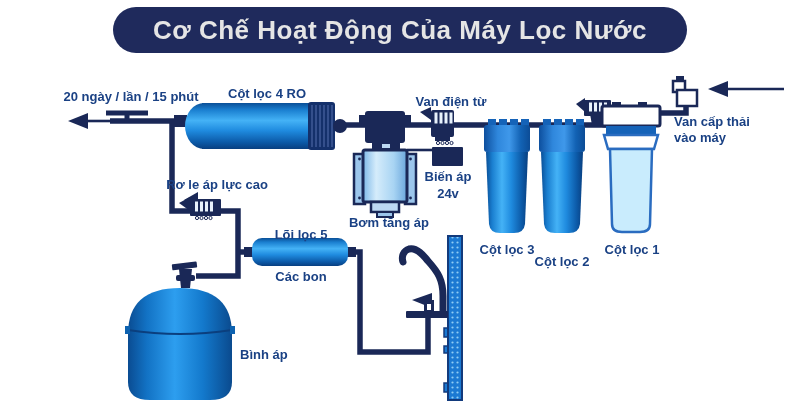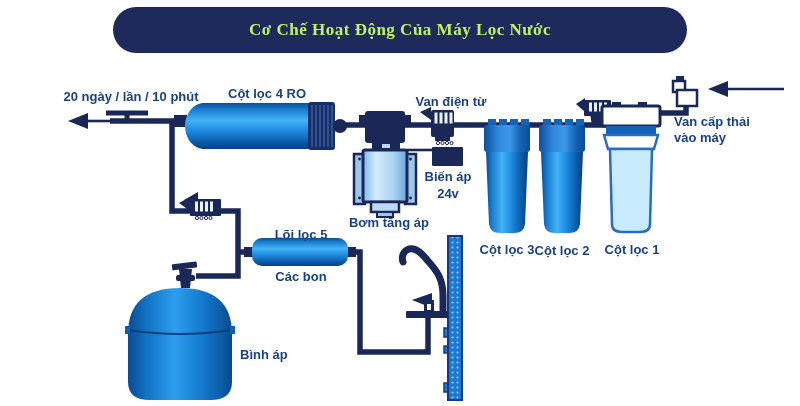--- a/index.html
+++ b/index.html
@@ -1,21 +1,21 @@
 <!DOCTYPE html>
 <html><head>
 <meta charset="utf-8">
 <style>
   html,body{margin:0;padding:0;background:#fff;}
   #stage{position:relative;width:800px;height:406px;background:#ffffff;overflow:hidden;
          font-family:"Liberation Sans", sans-serif;}
   #diagram{position:absolute;left:0;top:0;}
   .banner{position:absolute;left:113px;top:7px;width:574px;height:46px;border-radius:24px;
           background:#1f2a5c;display:flex;align-items:center;justify-content:center;}
-  .banner .t{color:#bef264;font-size:17px;font-weight:bold;letter-spacing:.5px;white-space:nowrap;font-family:Liberation Serif, serif;}
+  .banner .t{color:#e5e5e5;font-size:26px;font-weight:bold;letter-spacing:.5px;white-space:nowrap;}
   .lbl{position:absolute;color:#1a4184;font-size:13px;font-weight:bold;white-space:nowrap;line-height:14px;}
   .c{transform:translateX(-50%);}
 </style>
 </head>
 <body>
 
 <div id="stage">
 
   <svg id="diagram" width="800" height="406" viewBox="0 0 800 406">
     <defs>
@@ -238,28 +238,29 @@
       <rect x="424" y="300" width="10" height="14" fill="#1a2857"></rect>
       <rect x="427" y="304" width="4" height="6" fill="#ffffff"></rect>
       <rect x="406" y="311" width="42" height="7" rx="1" fill="#1a2857"></rect>
     </g>
   </svg>
 
   <div class="banner">
     <span class="t">Cơ Chế Hoạt Động Của Máy Lọc Nước</span>
   </div>
 
-  <div class="lbl c" style="left:131px;top:90px">20 ngày / lần / 10 phút</div>
+  <div class="lbl c" style="left:131px;top:90px">20 ngày / lần / 15 phút</div>
   <div class="lbl c" style="left:267px;top:87px">Cột lọc 4 RO</div>
   <div class="lbl c" style="left:451px;top:95px">Van điện từ</div>
   <div class="lbl" style="left:674px;top:115px">Van cấp thải</div>
   <div class="lbl" style="left:674px;top:131px">vào máy</div>
+  <div class="lbl c" style="left:217px;top:178px">Rơ le áp lực cao</div>
   <div class="lbl c" style="left:448px;top:170px">Biến áp</div>
   <div class="lbl c" style="left:448px;top:187px">24v</div>
   <div class="lbl c" style="left:389px;top:216px">Bơm tăng áp</div>
   <div class="lbl c" style="left:301px;top:228px">Lõi lọc 5</div>
   <div class="lbl c" style="left:301px;top:270px">Các bon</div>
   <div class="lbl" style="left:240px;top:348px">Bình áp</div>
   <div class="lbl c" style="left:507px;top:243px">Cột lọc 3</div>
-  <div class="lbl c" style="left:562px;top:244px">Cột lọc 2</div>
+  <div class="lbl c" style="left:562px;top:255px">Cột lọc 2</div>
   <div class="lbl c" style="left:632px;top:243px">Cột lọc 1</div>
 
 </div>
 
 </body></html>

